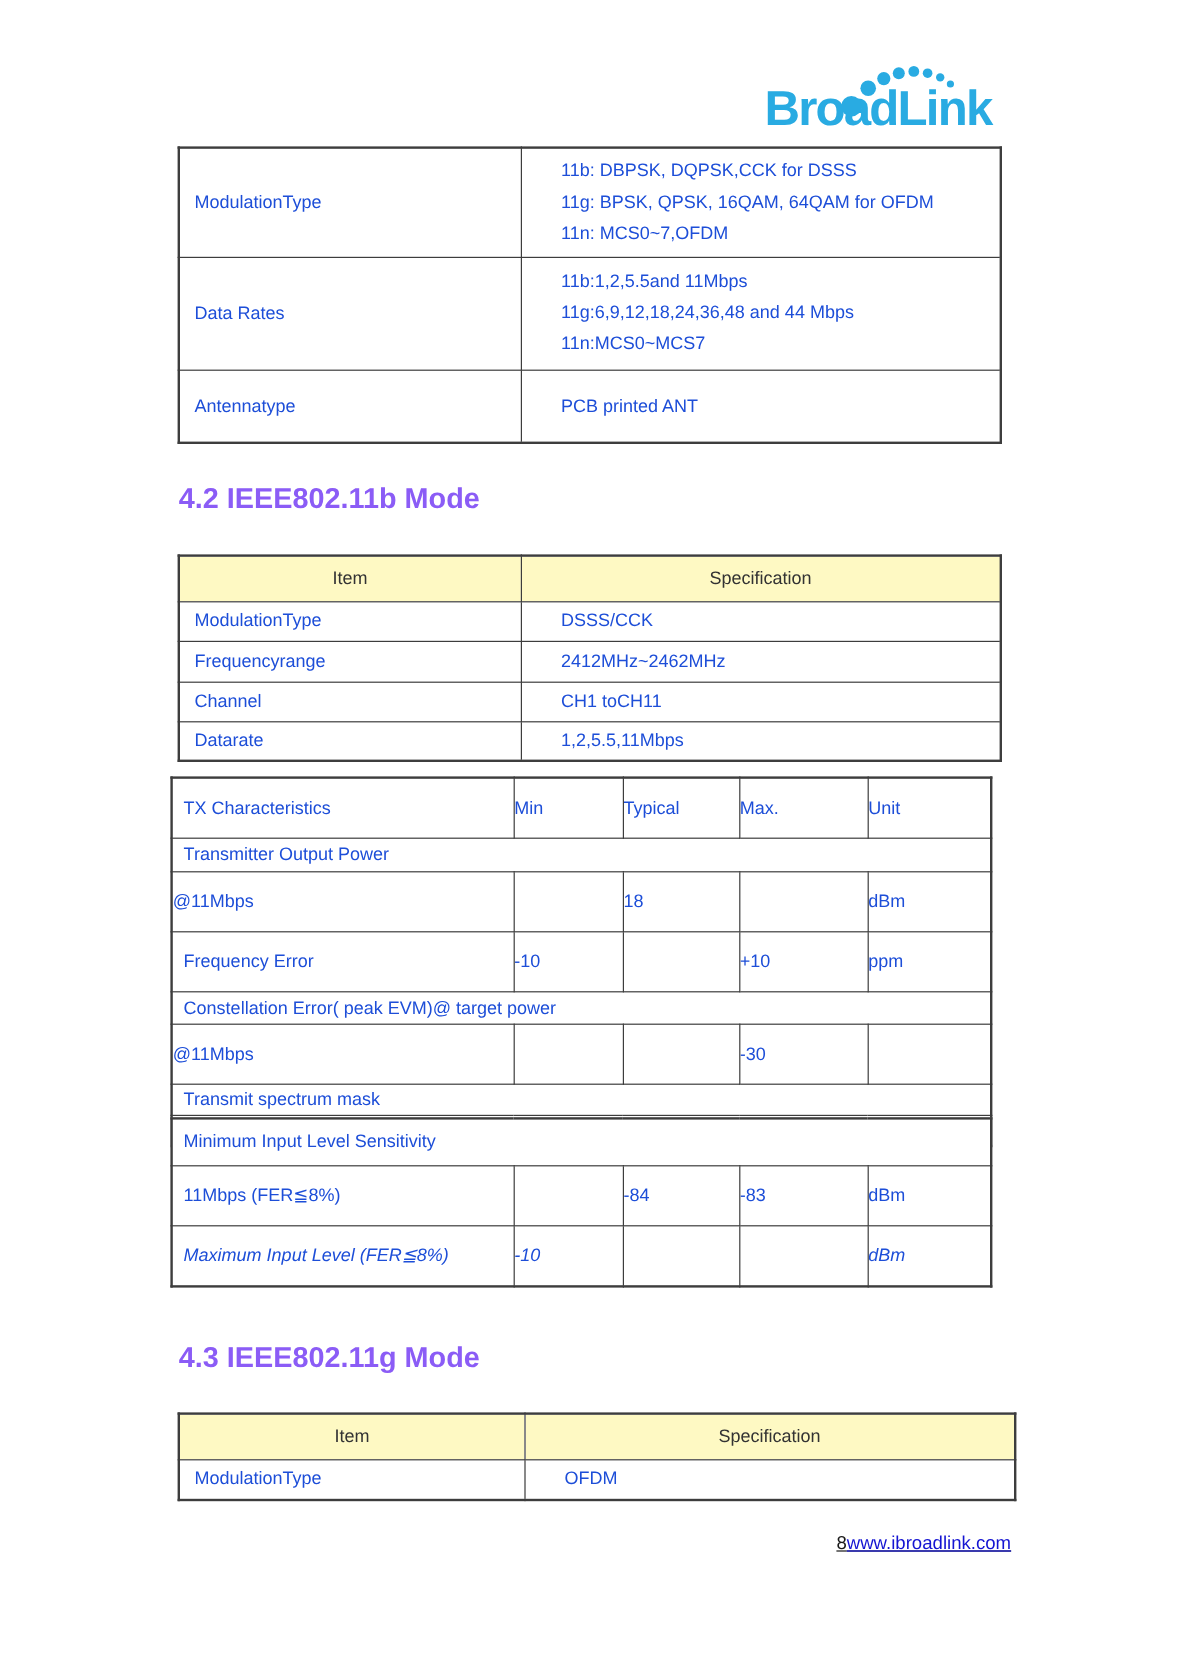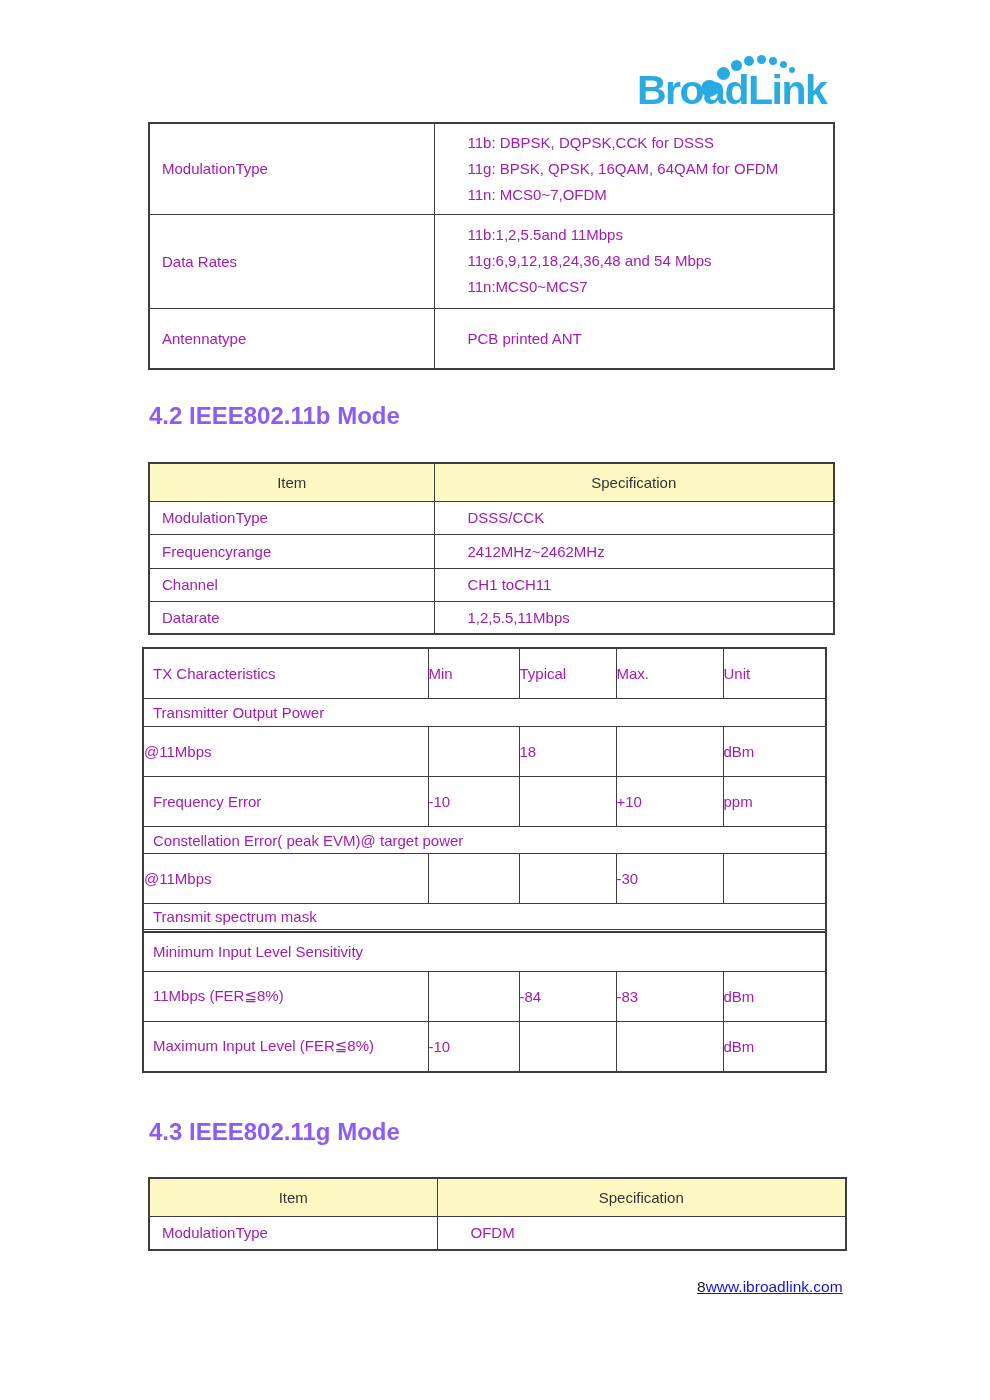--- a/index.html
+++ b/index.html
@@ -20,21 +20,21 @@
   .sec-heading {
     position:absolute; left:149px; font-size:24px; font-weight:bold;
     color:#8b5cf6; line-height:26px; margin:0;
   }
   .h42 { top:403px; }
   .h43 { top:1119px; }
 
   
   table { position:absolute; border-collapse:collapse; table-layout:fixed; background:#fff; }
   td {
-    border:1.5px solid #3d3d3d; font-size:15px; color:#a21caf;
+    border:1.5px solid #3d3d3d; font-size:15px; color:#1d4ed8;
     padding:0 0 0 12px; vertical-align:middle; overflow:hidden;
   }
   .outer { border:2px solid #3d3d3d; }
   .hdr td { background:#fef9c3; text-align:center; padding:0; color:#333; }
   .ctr { padding:16px; }
   .spec-pad { padding-left:33px; }
   .lines span { display:block; line-height:26px; }
 
   .t1 { left:148px; top:122px; width:685px; }
   .t2 { left:148px; top:462px; width:685px; }
@@ -78,21 +78,21 @@
       <td class="spec-pad lines">
         <span>11b: DBPSK, DQPSK,CCK for DSSS</span>
         <span>11g: BPSK, QPSK, 16QAM, 64QAM for OFDM</span>
         <span>11n: MCS0~7,OFDM</span>
       </td>
     </tr>
     <tr style="height:94px;">
       <td>Data Rates</td>
       <td class="spec-pad lines">
         <span>11b:1,2,5.5and 11Mbps</span>
-        <span>11g:6,9,12,18,24,36,48 and 54 Mbps</span>
+        <span>11g:6,9,12,18,24,36,48 and 44 Mbps</span>
         <span>11n:MCS0~MCS7</span>
       </td>
     </tr>
     <tr style="height:61px;">
       <td>Antennatype</td>
       <td class="spec-pad">PCB printed ANT</td>
     </tr>
   </tbody>
     </table>
 
@@ -191,21 +191,21 @@
     <tr style="height:39px;">
       <td colspan="5">Minimum Input Level Sensitivity</td>
     </tr>
     <tr style="height:33px;">
       <td>11Mbps (FER≦8%)</td>
       <td class="ctr"></td>
       <td class="ctr">-84</td>
       <td class="ctr">-83</td>
       <td class="ctr">dBm</td>
     </tr>
-    <tr style="height:35px;">
+    <tr style="height:35px;font-style:italic;">
       <td>Maximum Input Level (FER≦8%)</td>
       <td class="ctr">-10</td>
       <td class="ctr"></td>
       <td class="ctr"></td>
       <td class="ctr">dBm</td>
     </tr>
   </tbody>
     </table>
 
   <h2 class="sec-heading h43">4.3 IEEE802.11g Mode</h2>

